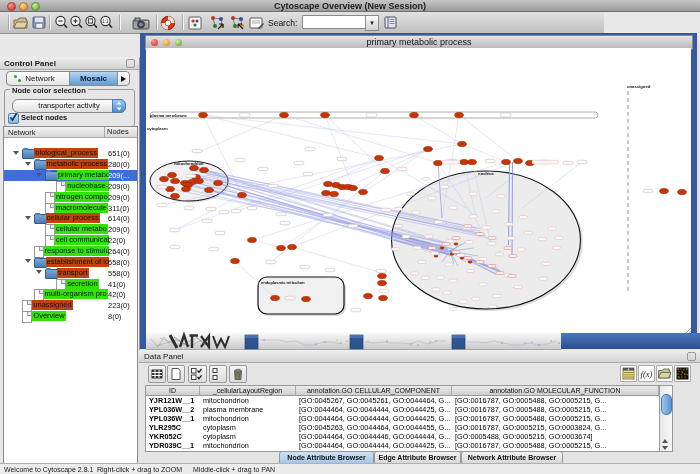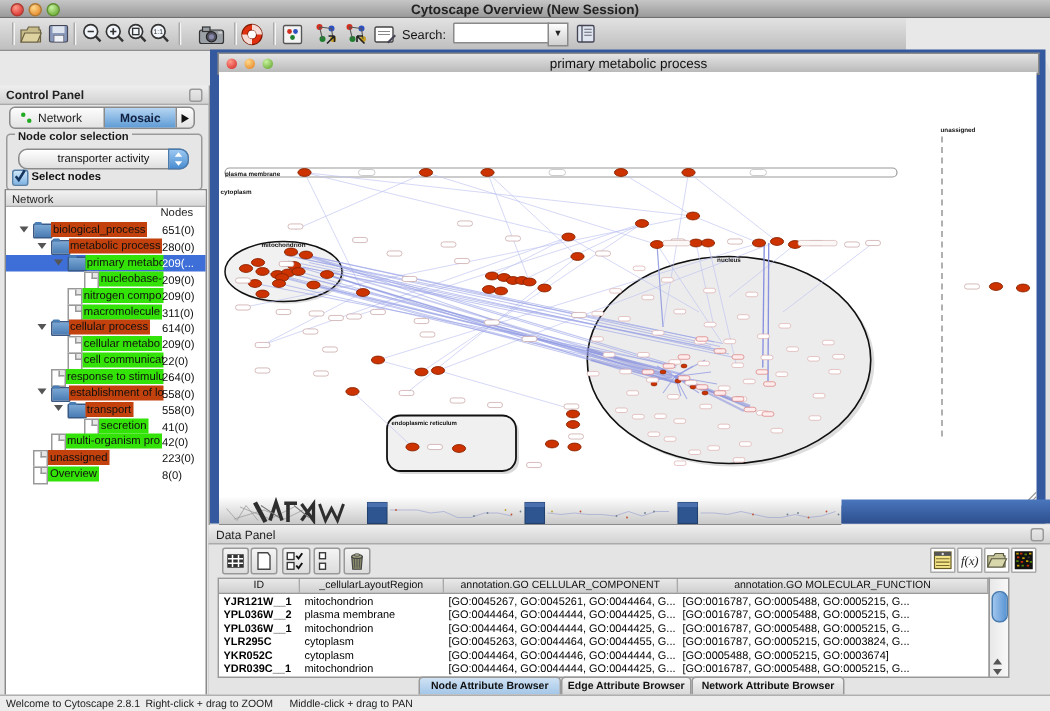--- a/index.html
+++ b/index.html
@@ -32,21 +32,21 @@
   #grpbox{position:absolute;left:4px;top:32px;width:129px;height:36px;border:1px solid #9a9a9a;border-radius:3px;}
   #grplbl{position:absolute;left:5px;top:-4.5px;background:#e6e6e6;padding:0 2px;font-size:7.5px;font-weight:bold;color:#1a1a1a;}
   #combo{position:absolute;left:7px;top:9px;width:112px;height:12px;background:linear-gradient(#ffffff,#dfdfdf);border:1px solid #8a8a8a;border-radius:6px;font-size:7.5px;color:#111;text-align:center;line-height:12px;}
   #combobtn{position:absolute;right:-1px;top:-1px;width:12px;height:12px;background:linear-gradient(#9cc8f2,#4a8ed2);border:1px solid #4a7cb0;border-radius:0 6px 6px 0;}
   #chk{position:absolute;left:8px;top:56px;width:9px;height:9px;background:linear-gradient(#cfe6f8,#7fb4e4);border:1px solid #5580aa;border-radius:2px;}
   #chklbl{position:absolute;left:21px;top:56px;font-size:7.5px;font-weight:bold;color:#111;}
   
   #tree{position:absolute;left:3px;top:69px;width:133px;height:352px;background:#fff;border:1px solid #8a8a8a;}
   #treehead{position:absolute;left:0;top:0;width:133px;height:10px;background:linear-gradient(#f2f2f2,#d8d8d8);border-bottom:1px solid #aaa;font-size:7.5px;color:#222;}
   #treehead .c1{position:absolute;left:4px;top:0.5px;}
-  #treehead .c2{position:absolute;left:103px;top:10px;}
+  #treehead .c2{position:absolute;left:103px;top:0;}
   #treehead .dv{position:absolute;left:100px;top:0;width:1px;height:10px;background:#aaa;}
   .trow{position:absolute;left:0;width:133px;height:11px;font-size:7.5px;white-space:nowrap;}
   .trow .lbl{position:absolute;top:0.5px;padding:0 1px;color:#111;height:10px;line-height:10px;overflow:hidden;}
   .trow .cnt{position:absolute;left:104px;top:1.5px;color:#111;font-size:7.5px;}
   .g{background:#33e207;}
   .r{background:#c2410c;}
   .selrow{background:#3e6ed8;}
   .arr{position:absolute;top:3px;width:0;height:0;border-top:4px solid #555;border-left:3px solid transparent;border-right:3px solid transparent;}
   .fold{position:absolute;top:1.5px;width:11px;height:8px;background:linear-gradient(#7aa7d4,#4a7cb4);border:0.5px solid #3a5a85;border-radius:1px;}
   .fold:before{content:"";position:absolute;left:0;top:-2px;width:5px;height:2px;background:#4a7cb4;border-radius:1px 1px 0 0;}

